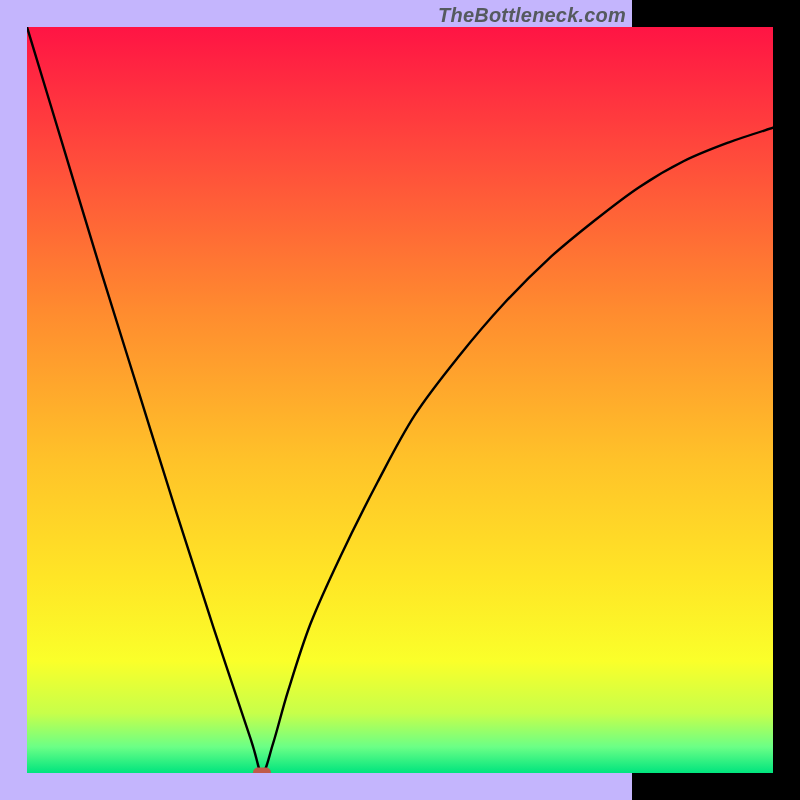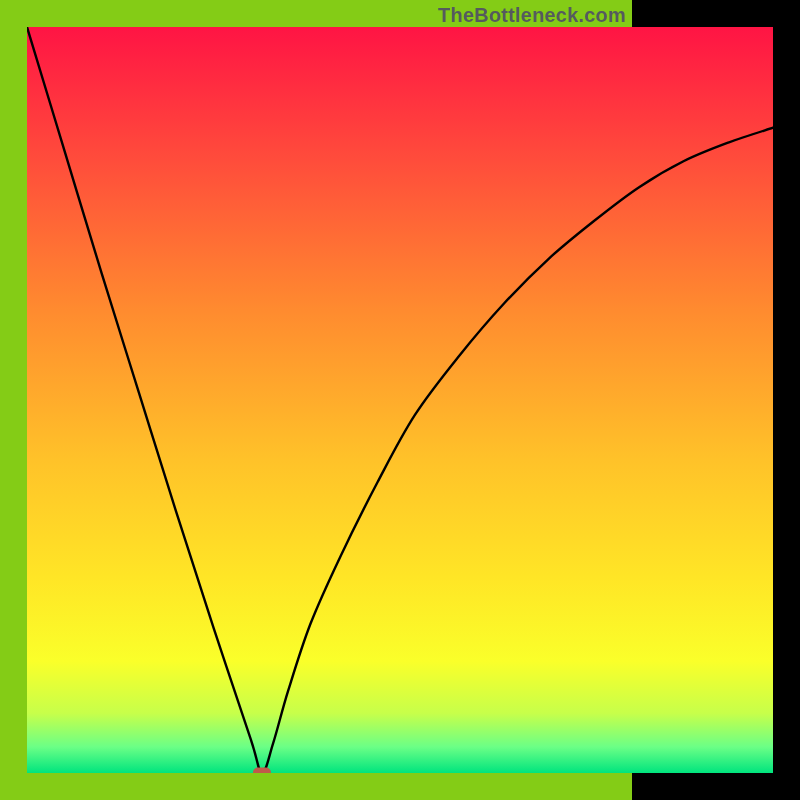--- a/index.html
+++ b/index.html
@@ -8,21 +8,22 @@
     width: 800px;
     height: 800px;
     overflow: hidden;
     font-family: Arial, Helvetica, sans-serif;
     background: #000;
   }
   .frame {
     position: relative;
     width: 632px;
     height: 800px;
-    background: #84cc16;
+    background: #c4b5fd;
+    font-style: italic;
   }
   .plot-area {
     position: absolute;
     left: 27px;
     top: 27px;
     width: 746px;
     height: 746px;
   }
   .watermark {
     position: absolute;

